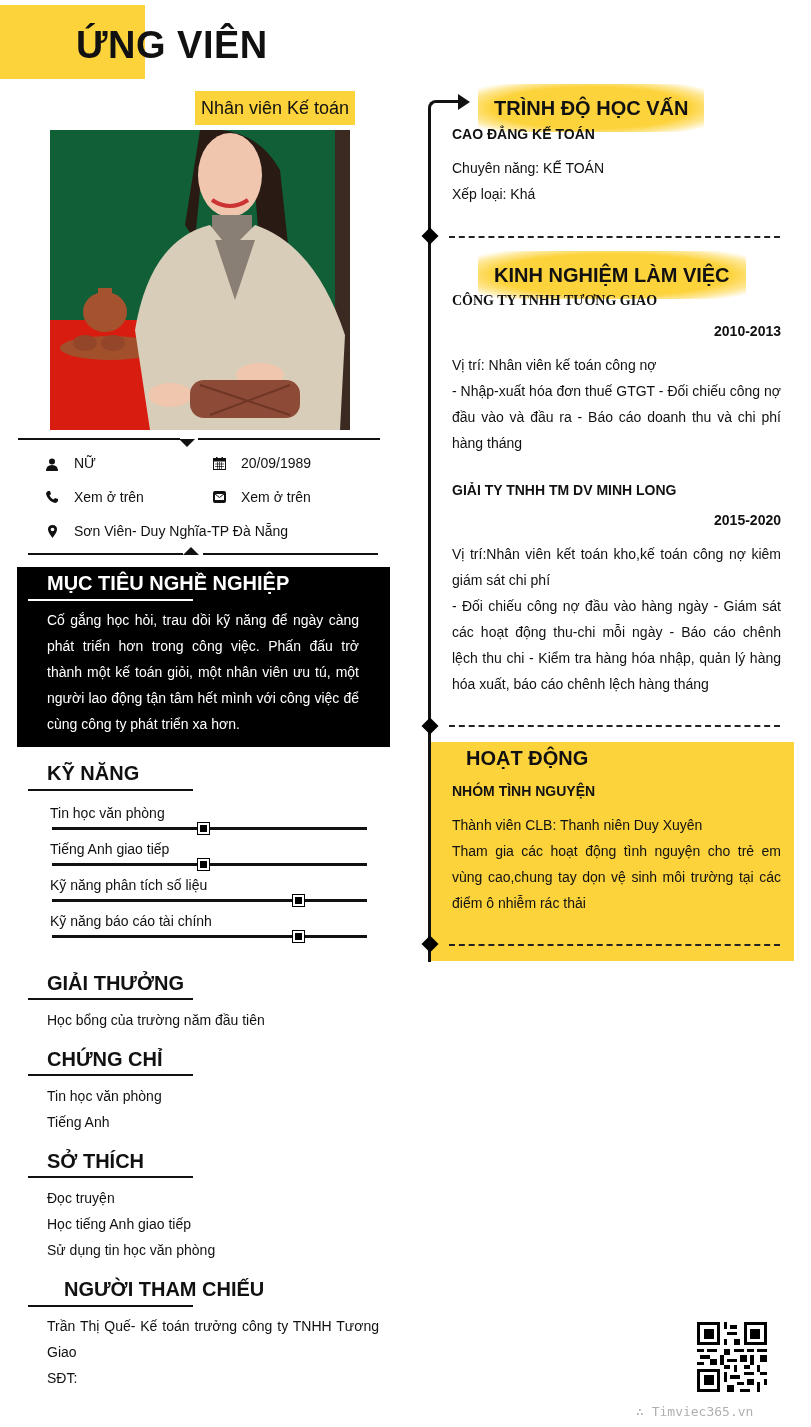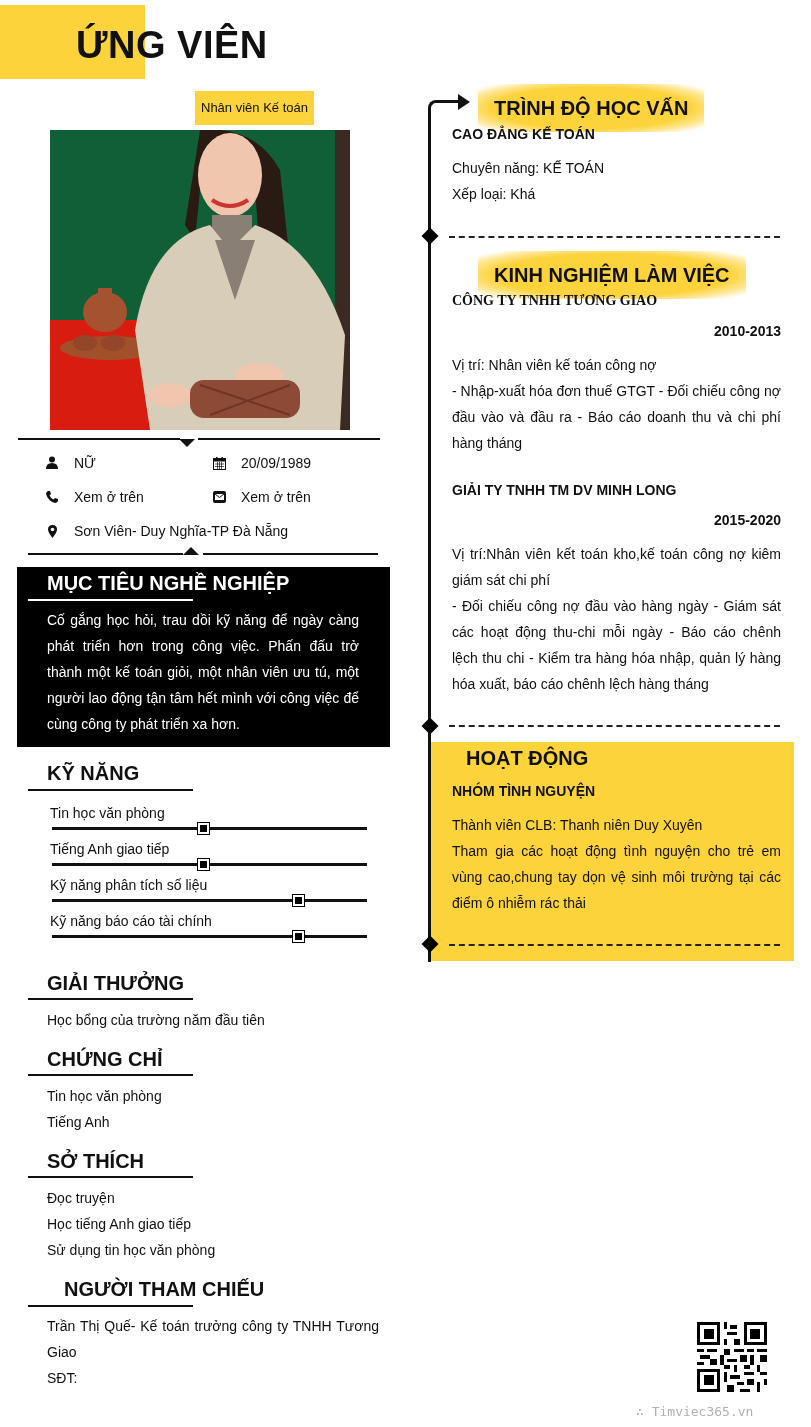--- a/index.html
+++ b/index.html
@@ -4,21 +4,21 @@
 <style>
   * { box-sizing: border-box; margin: 0; padding: 0; }
   html, body { width: 811px; height: 1427px; background: #ffffff; overflow: hidden; }
   body { position: relative; font-family: "Liberation Sans", "DejaVu Sans", sans-serif; color: #111; }
 
   .abs { position: absolute; }
 
   
   .hdr-block { left: 0; top: 5px; width: 145px; height: 74px; background: #fdd33b; }
   .hdr-title { left: 76px; top: 24px; font-size: 38px; font-weight: 700; color: #111; letter-spacing: 0.5px; white-space: nowrap; }
-  .job-badge { left: 195px; top: 91px; height: 34px; padding: 0 6px; background: #fdd33b; font-size: 13px; line-height: 34px; color: #111; white-space: nowrap; }
+  .job-badge { left: 195px; top: 91px; height: 34px; padding: 0 6px; background: #fdd33b; font-size: 18px; line-height: 34px; color: #111; white-space: nowrap; }
 
   
   .photo { left: 50px; top: 130px; width: 300px; height: 300px; overflow: hidden; background: #0f5a33; }
   .photo svg { display: block; }
 
   
   .rule { height: 2px; background: #111; }
   .caret-down { width: 0; height: 0; border-left: 8px solid transparent; border-right: 8px solid transparent; border-top: 8px solid #111; }
   .caret-up { width: 0; height: 0; border-left: 8px solid transparent; border-right: 8px solid transparent; border-bottom: 8px solid #111; }
 
@@ -98,21 +98,21 @@
 
     <rect x="140" y="250" width="110" height="38" rx="14" fill="#8d4a36"></rect>
     <path d="M150 255 L240 285 M160 285 L240 255" stroke="#6e3625" stroke-width="2"></path>
   </svg>
 </div>
 
 <div class="abs rule" style="left:18px;top:438px;width:162px;"></div>
 <div class="abs caret-down" style="left:179px;top:439px;"></div>
 <div class="abs rule" style="left:198px;top:438px;width:182px;"></div>
 
-<div class="abs" style="left:45px;top:455px;display:flex;align-items:flex-start;gap:15px;">
+<div class="abs" style="left:45px;top:455px;display:flex;align-items:flex-end;gap:15px;">
   <span class="c-icon">
     <svg width="12" height="13" viewBox="0 0 12 13">
         <circle cx="6" cy="3.5" r="3" fill="#111"></circle>
         <path d="M0 13 Q0 7 6 7 Q12 7 12 13 Z" fill="#111"></path>
       </svg>
   </span>
   <span class="c-text">NỮ</span>
 </div>
 <div class="abs" style="left:212px;top:455px;display:flex;align-items:center;gap:15px;">
   <span class="c-icon">

